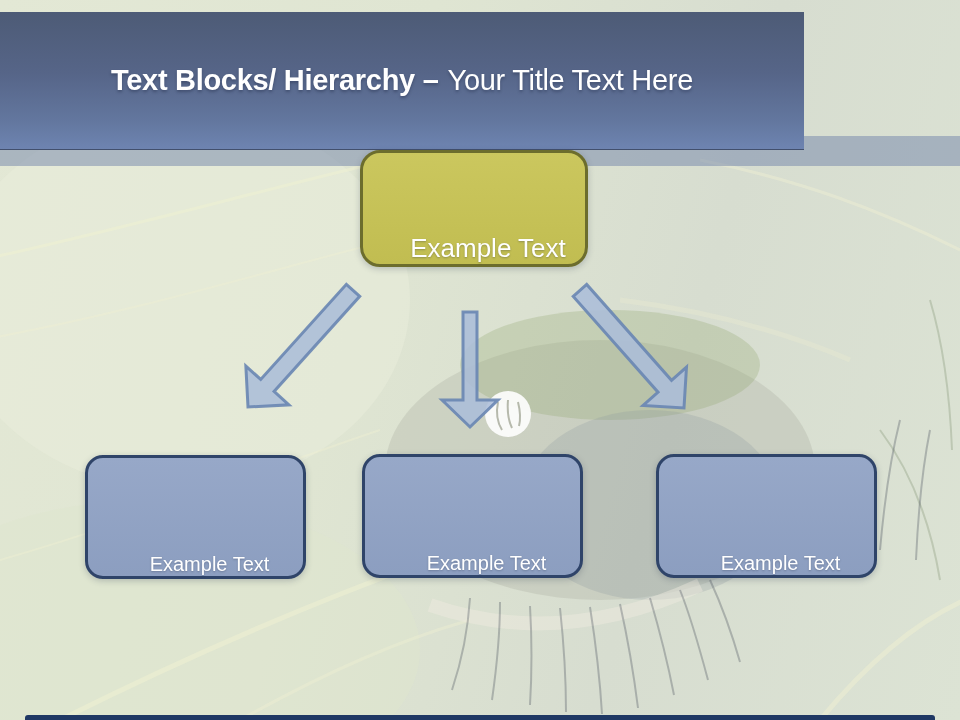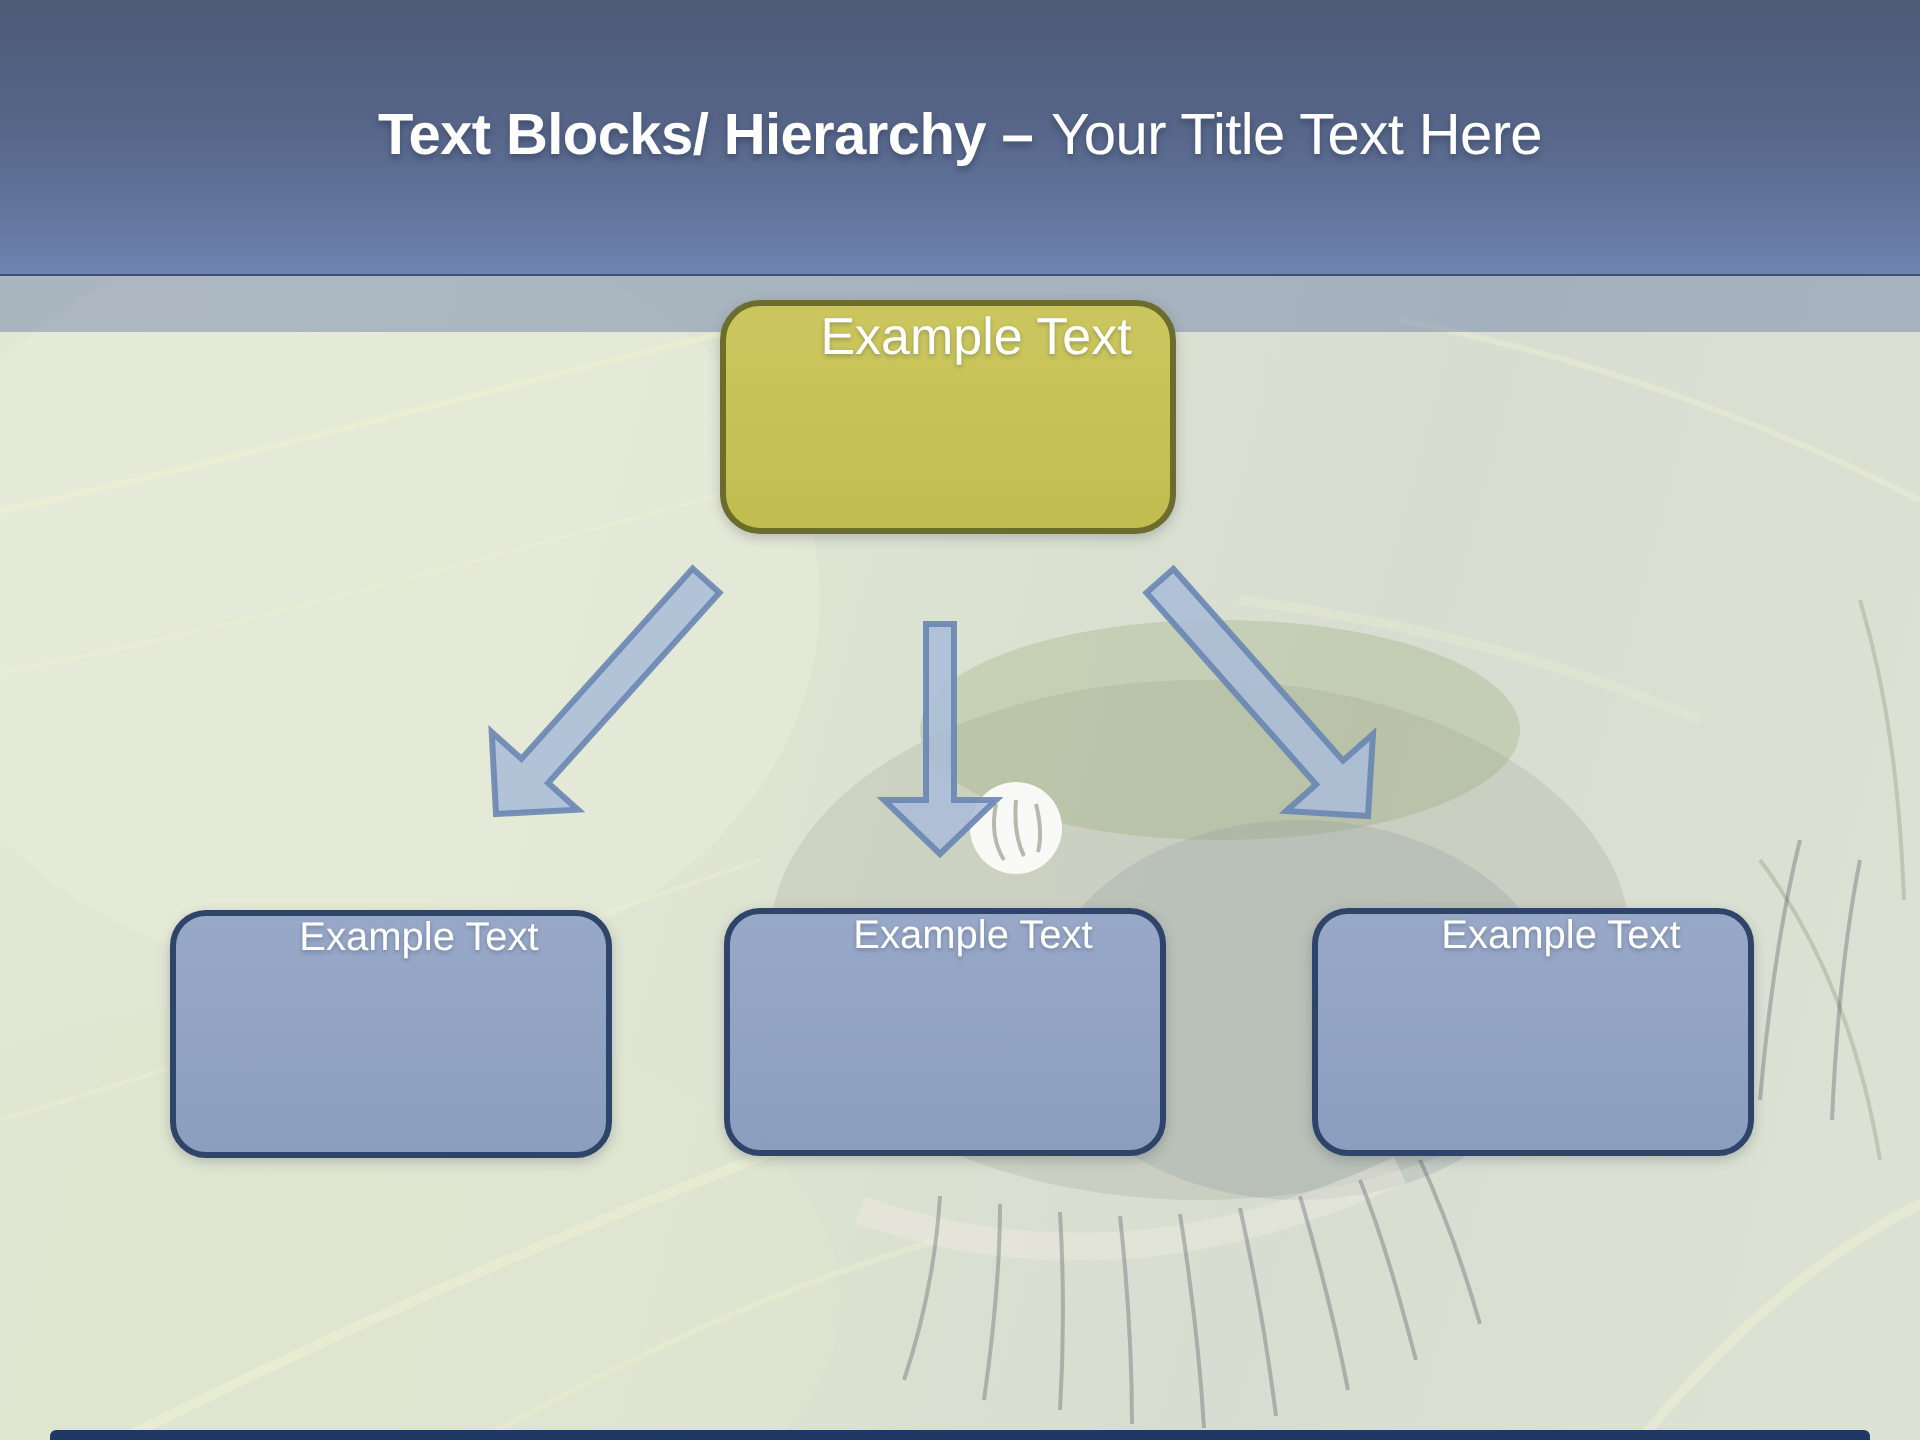--- a/index.html
+++ b/index.html
@@ -7,30 +7,30 @@
     position:relative;width:960px;height:720px;overflow:hidden;
     font-family:"Liberation Sans",sans-serif;
     background:linear-gradient(105deg,#e3e8d5 0%,#dfe5d2 38%,#d7ddd0 68%,#dce3d4 100%);
   }
   
   .bg-art{position:absolute;inset:0;}
   
   .band{position:absolute;left:0;top:136px;width:960px;height:30px;
         background:rgba(114,132,170,.5);}
   
-  .banner{position:absolute;left:0;top:0;width:960px;height:137px;
+  .banner{position:absolute;left:0;top:12px;width:804px;height:137px;
     background:linear-gradient(#4d5b76 0%,#566588 45%,#63779f 80%,#6e84b1 100%);
     border-bottom:1px solid rgba(60,74,104,.65);}
   .title{position:absolute;top:52px;left:0;width:100%;text-align:center;
     color:#fff;font-size:29px;letter-spacing:-.3px;white-space:nowrap;
     text-shadow:0 2px 3px rgba(20,30,55,.35);}
   .title .t-bold{font-weight:700;}
   .title .t-reg{font-weight:400;margin-left:9px;}
   
-  .node{position:absolute;display:flex;align-items:flex-start;justify-content:center;
+  .node{position:absolute;display:flex;align-items:flex-end;justify-content:center;
     color:#fff;text-shadow:0 1px 2px rgba(30,40,60,.3);
     box-shadow:0 2px 6px rgba(45,55,80,.25);box-sizing:border-box;padding-left:28px;}
   .node-root{left:360px;top:150px;width:228px;height:117px;border-radius:20px;
     background:linear-gradient(#cbc75e,#c1bd51);
     border:3px solid #6c6d2d;font-size:26px;}
   .node-child{width:221px;height:124px;border-radius:18px;
     background:linear-gradient(#97a8c8,#8c9ec0);
     border:3px solid #2f4469;font-size:20px;}
   .child-1{left:85px;top:455px;}
   .child-2{left:362px;top:454px;}

